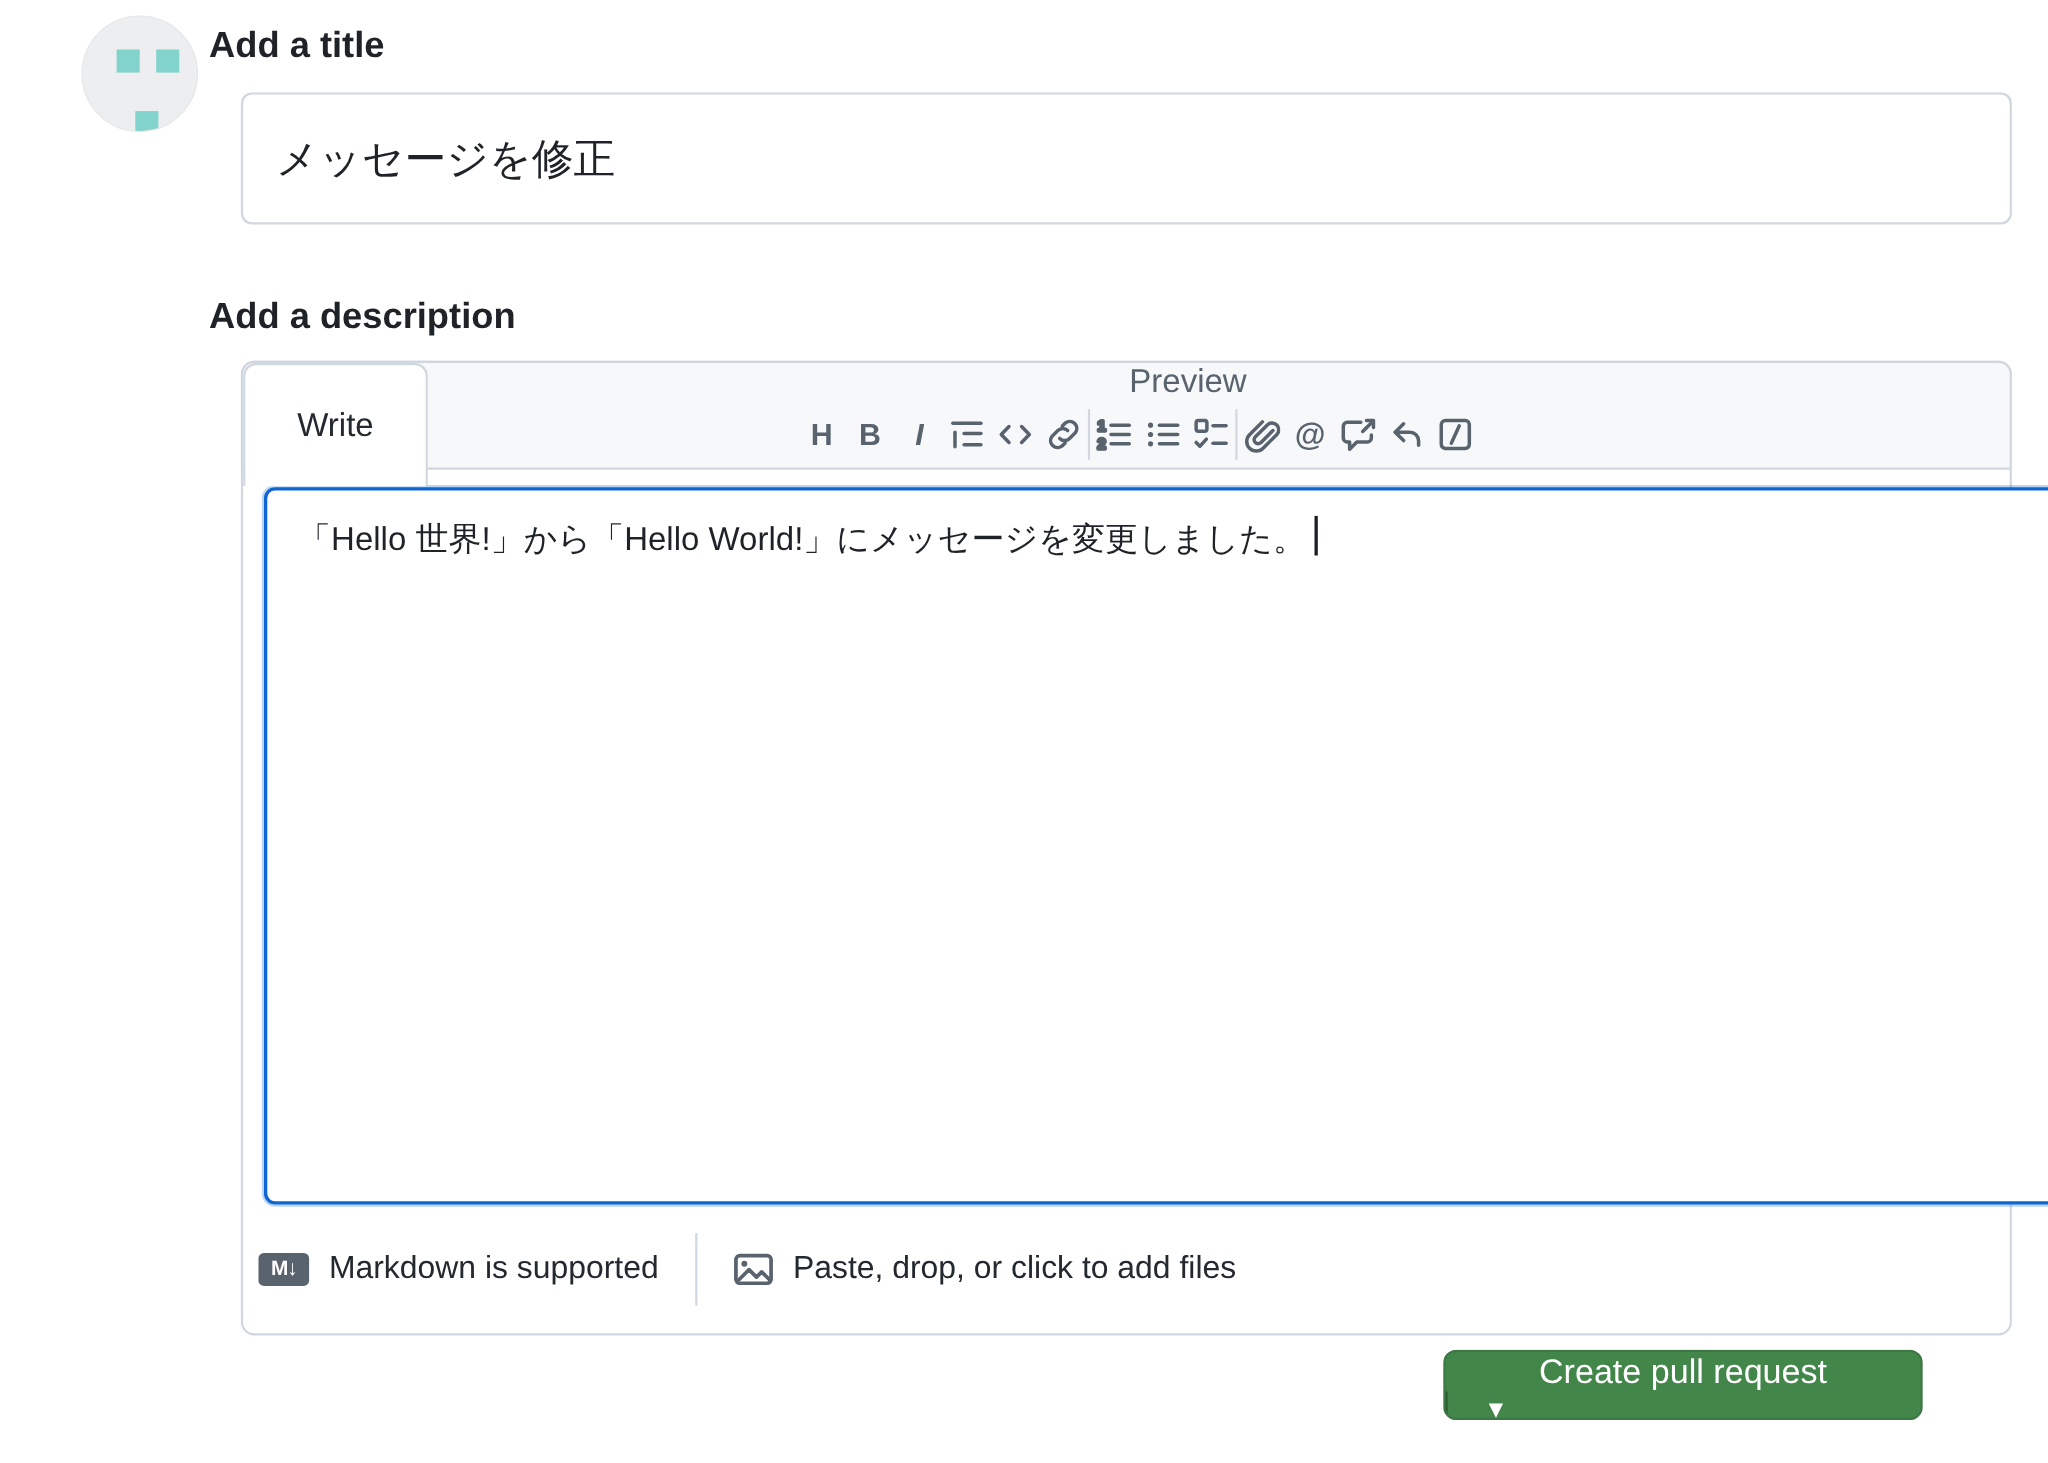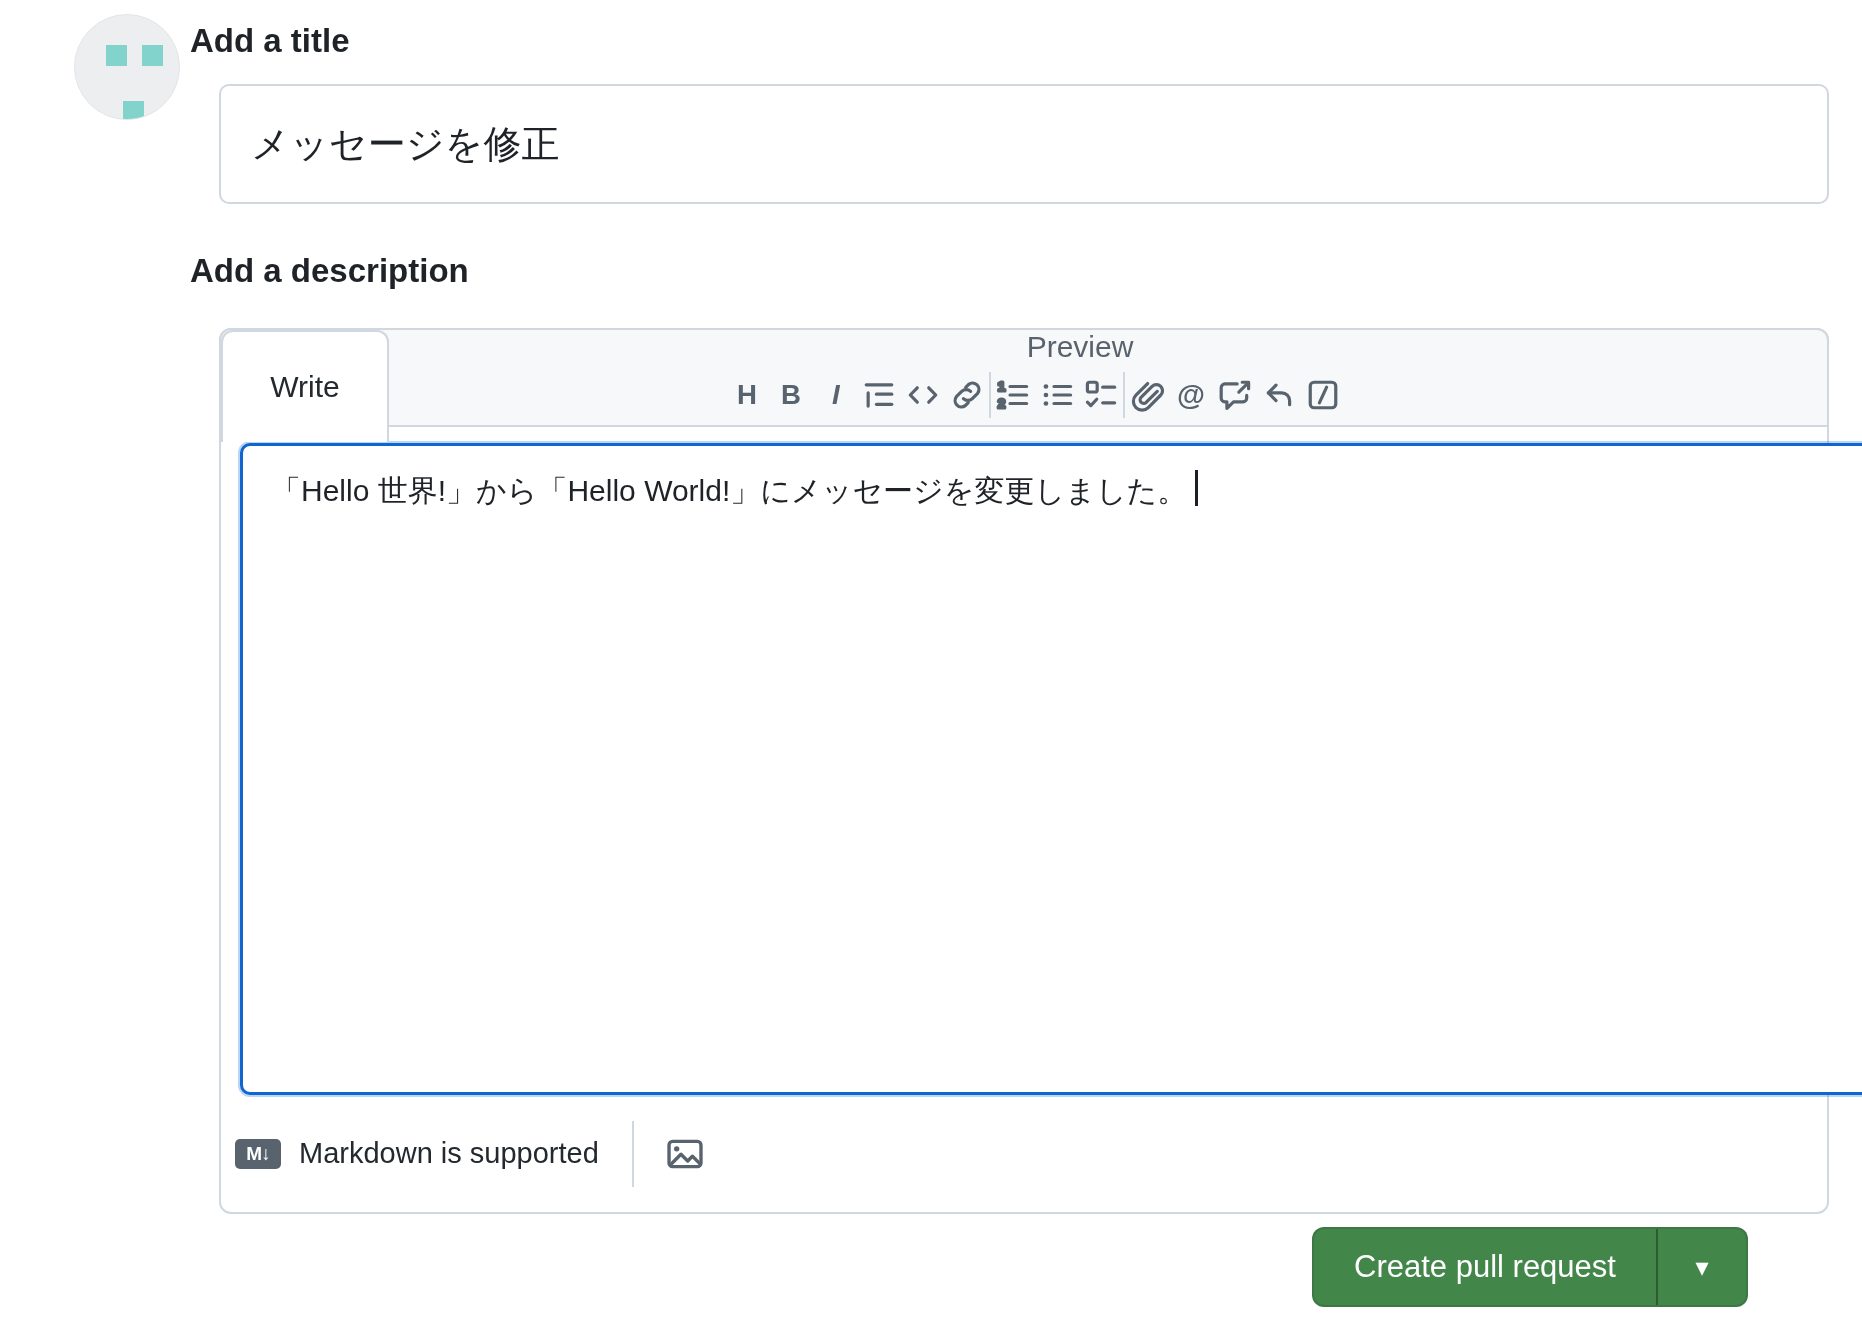--- a/index.html
+++ b/index.html
@@ -9,21 +9,21 @@
   
   .avatar { position:absolute; left:74px; top:14px; width:106px; height:106px;
     border-radius:50%; background:#eceef0; border:1px solid #e3e5e8; overflow:hidden; }
   .avatar .sq { position:absolute; width:21px; height:21px; background:#82d3cb; }
   .avatar .sq1 { left:31px; top:30px; }
   .avatar .sq2 { left:67px; top:30px; }
   .avatar .sq3 { left:48px; top:86px; }
 
   .h-label { position:absolute; left:190px; font-size:33px; font-weight:700; color:#1f2328;text-align:right; }
   #title-heading { top:22px; }
-  #desc-heading  { top:252px; }
+  #desc-heading  { top:268px; }
 
   #title-input { position:absolute; left:219px; top:84px; width:1610px; height:120px;
     border:2px solid #d0d7de; border-radius:10px; background:#fff;
     font-size:38px; color:#1f2328; padding:0 30px; outline:none;
     font-family:"Liberation Sans", sans-serif; }
 
   
   .editor { position:absolute; left:219px; top:328px; width:1610px; height:886px;
     border:2px solid #d0d7de; border-radius:12px; background:#fff; }
 
@@ -65,23 +65,23 @@
   .md-badge { display:flex; align-items:center; justify-content:center;
     min-width:46px; height:30px; padding:0 5px; border-radius:5px; background:#59636e;
     color:#ffffff; font-size:19px; font-weight:700; letter-spacing:-1px; margin-right:18px; }
   .md-note { cursor:pointer; }
   .foot-vr { width:2px; height:66px; background:#d0d7de; margin:0 33px; }
   .attach-btn { display:flex; align-items:center; background:transparent; border:none;
     font-size:29px; color:#24292f; cursor:pointer; font-family:"Liberation Sans", sans-serif; }
   .attach-btn svg { margin-right:18px; display:block; }
 
   
-  .create-btn { position:absolute; left:1312px; top:1227px; width:436px; height:80px;
+  .create-btn { position:absolute; left:1312px; top:1227px; width:436px; height:64px;
     background:#42864a; border:2px solid rgba(31,35,40,0.15); border-radius:12px;
-    display:flex; color:#ffffff; overflow:hidden; }
+    display:flex; color:#ffffff; overflow:hidden;flex-direction:column; }
   .create-main { flex:1; display:flex; align-items:center; justify-content:center;
     font-size:31px; background:transparent; border:none; color:#ffffff; cursor:pointer;
     font-family:"Liberation Sans", sans-serif; }
   .create-caret { width:90px; border:none; border-left:2px solid rgba(15,45,20,0.45);
     background:transparent; color:#ffffff; display:flex; align-items:center;
     justify-content:center; font-size:26px; cursor:pointer; }
 </style>
 </head>
 <body>
 
@@ -233,20 +233,21 @@
   <div class="editor-foot">
     <span class="md-badge">M↓</span>
     <span class="md-note">Markdown is supported</span>
     <span class="foot-vr"></span>
     <button class="attach-btn">
       <svg class="ic" width="36" height="30" viewBox="0 0 16 13">
         <rect x="0.9" y="0.9" width="14.2" height="11.2" rx="1.6"></rect>
         <circle class="ic-fill" cx="4.3" cy="4.2" r="1.2"></circle>
         <path d="m2.2 10.6 4-4 3 3 2.1-2.1 3.3 3.3"></path>
       </svg>
+      <span>Paste, drop, or click to add files</span>
     </button>
   </div>
 
 </div>
 
 <div class="create-btn">
   <button class="create-main">Create pull request</button>
   <button class="create-caret">
     <span>▾</span>
   </button>

